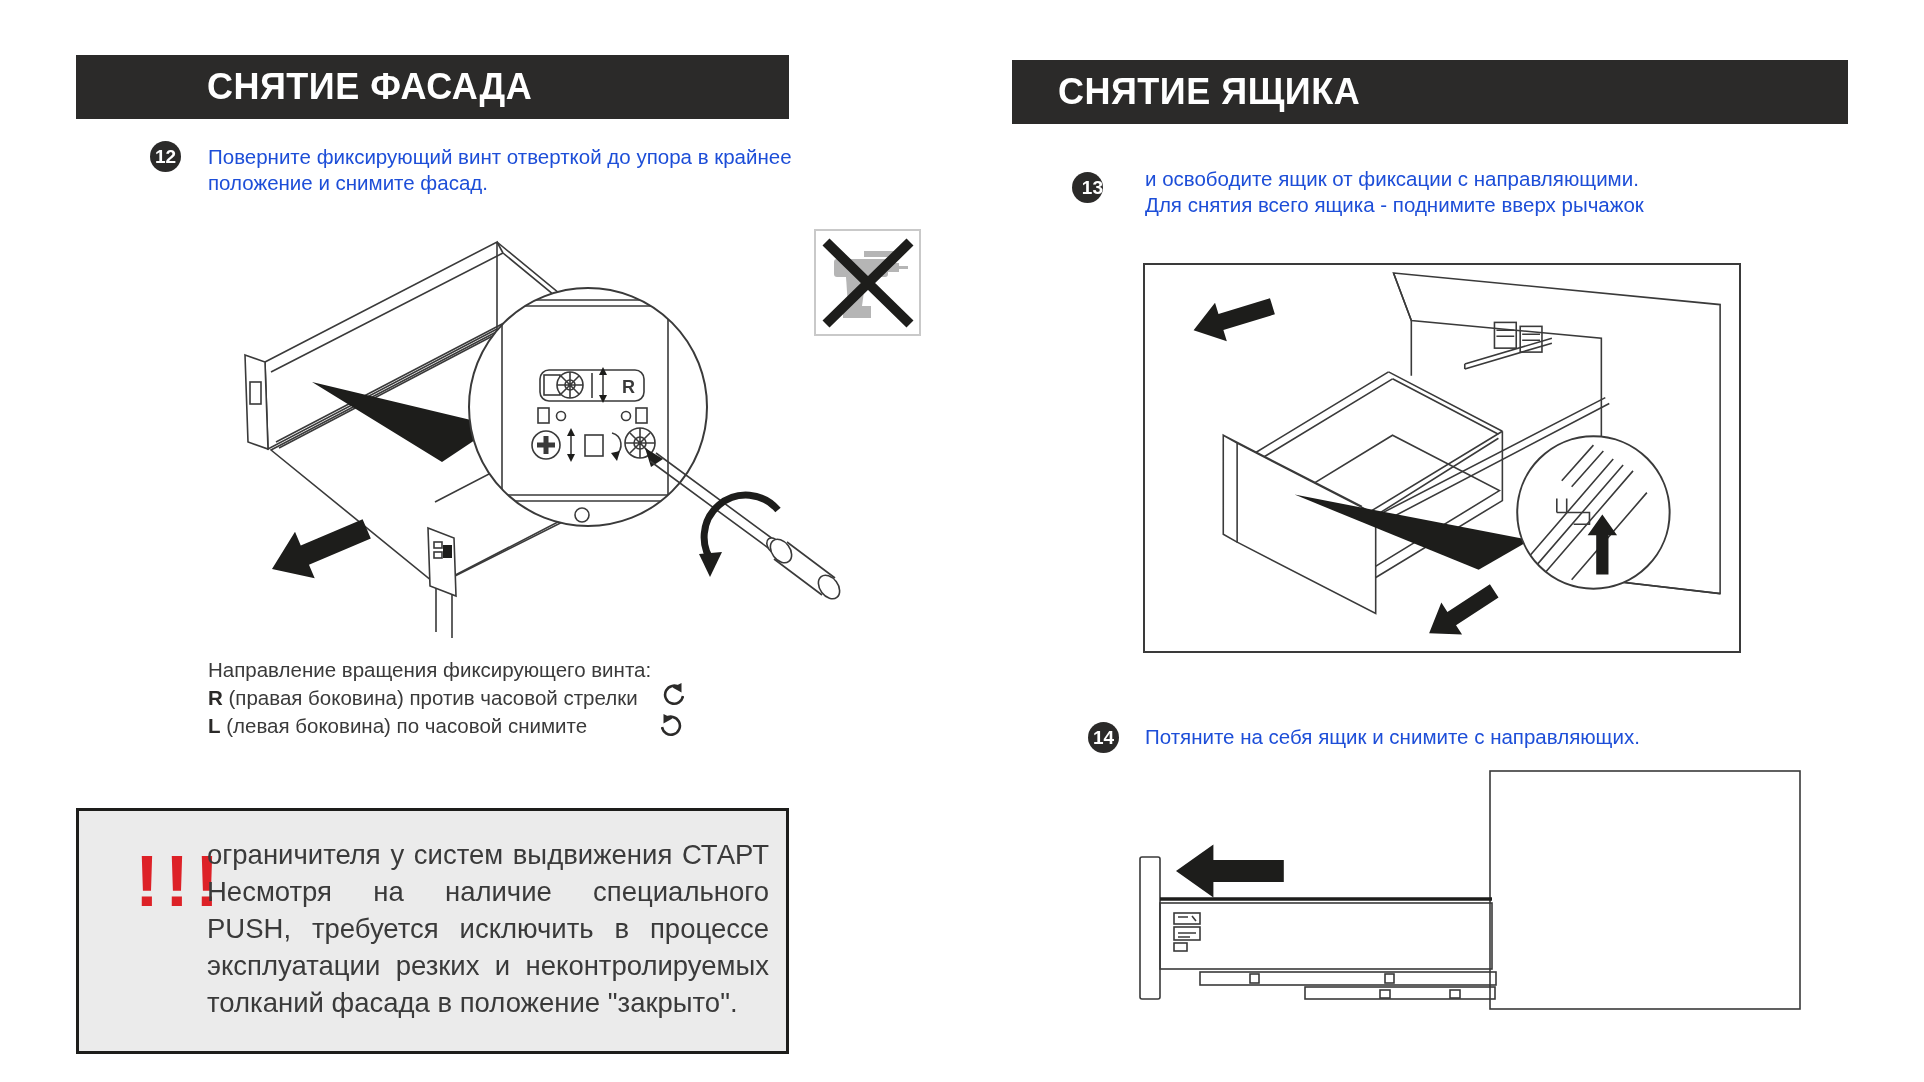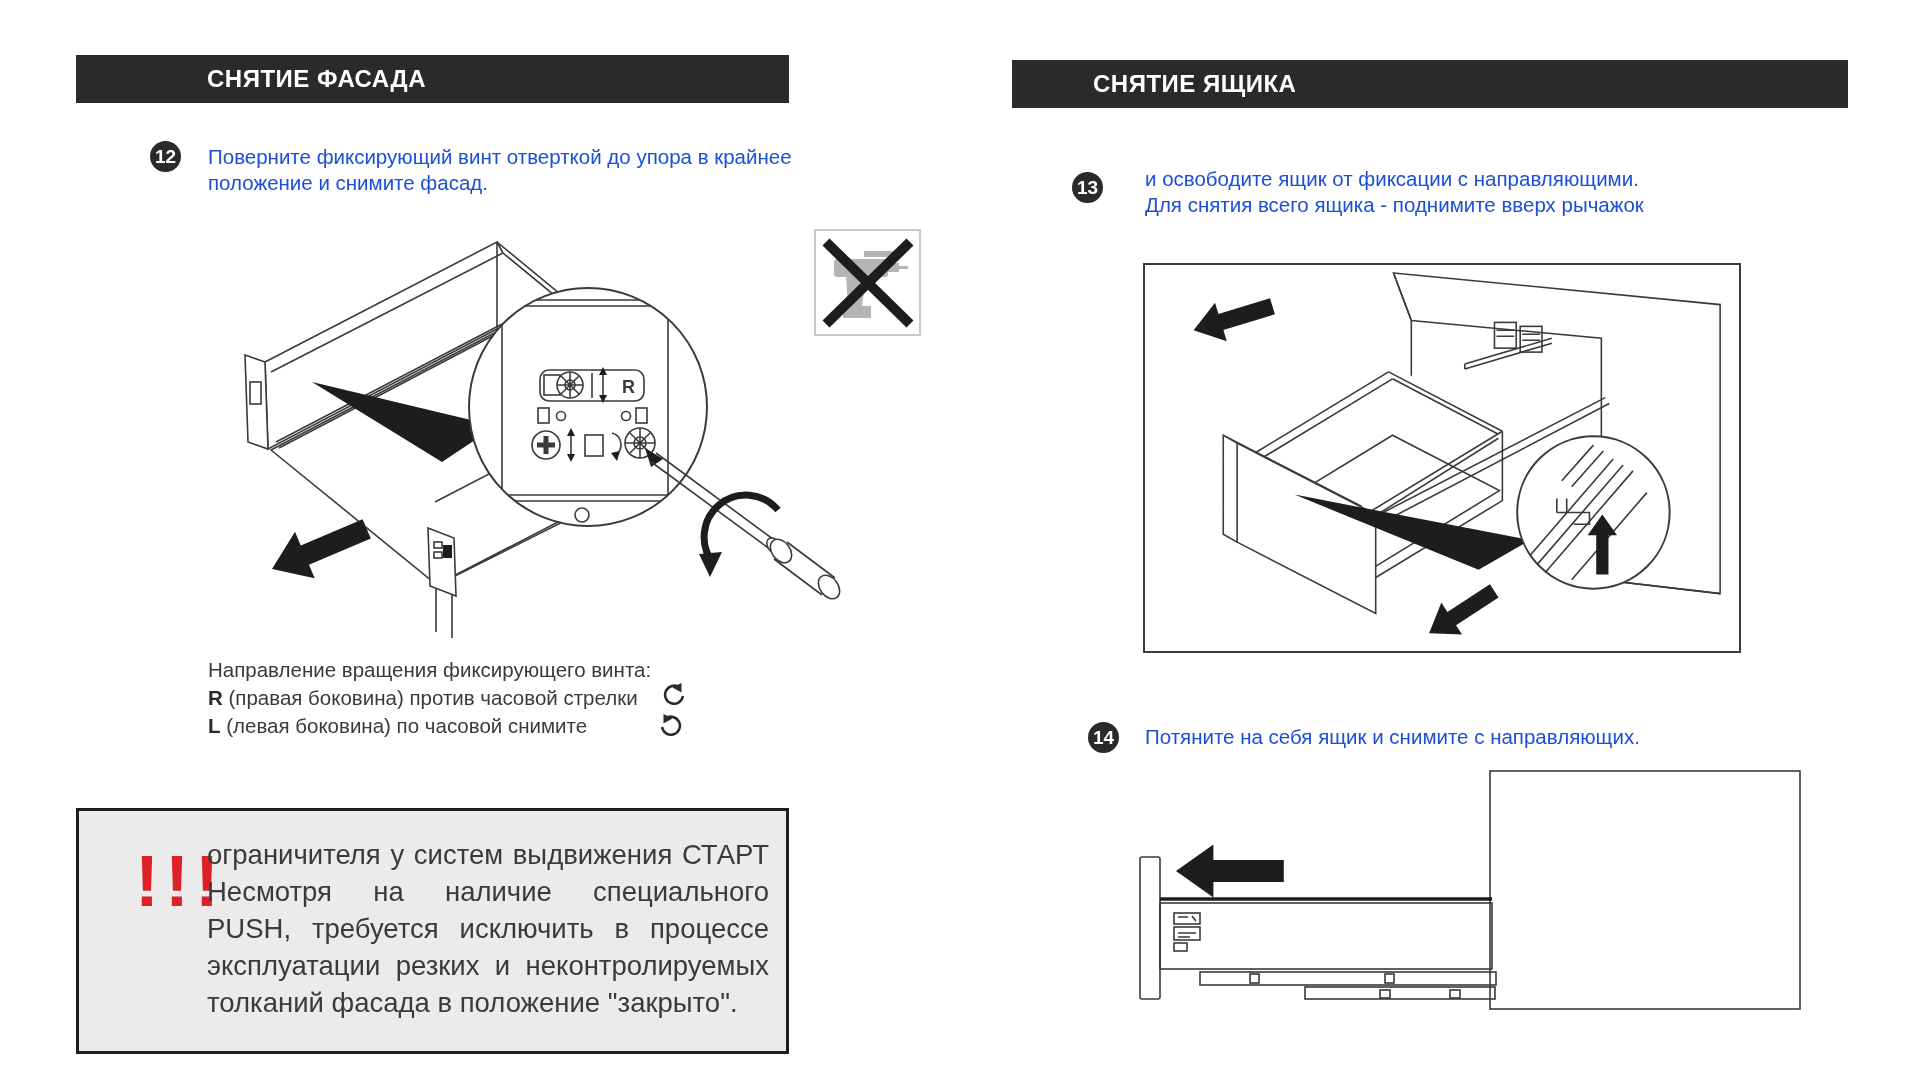--- a/index.html
+++ b/index.html
@@ -3,22 +3,22 @@
 <meta charset="utf-8">
 <style>
   * { margin:0; padding:0; box-sizing:border-box; }
   html,body { background:#ffffff; }
   .page {
     position:relative; width:1924px; height:1082px; background:#ffffff;
     font-family:"Liberation Sans","DejaVu Sans",sans-serif; color:#3a3a3a; overflow:hidden;
   }
   .abs { position:absolute; }
   .hdr {
-    position:absolute; height:48px; background:#2b2a29; color:#ffffff;
-    font-weight:bold; font-size:24px; display:flex; align-items:center; letter-spacing:0.5px;
+    position:absolute; height:64px; background:#2b2a29; color:#ffffff;
+    font-weight:bold; font-size:36px; display:flex; align-items:center; letter-spacing:0.5px;
   }
   .badge {
     position:absolute; width:31px; height:31px; border-radius:50%; background:#2b2a29;
     color:#ffffff; font-weight:bold; font-size:19px; display:flex; align-items:center; justify-content:center;
   }
   .steptext { position:absolute; font-size:20.5px; line-height:26px; color:#1d4ed8; white-space:nowrap; }
   .note { position:absolute; font-size:20.5px; line-height:28px; color:#3a3a3a; white-space:nowrap; }
   .note b { color:#2b2a29; }
   .roticon { position:absolute; width:26px; height:26px; }
   .warnbox {
@@ -171,25 +171,25 @@
     <div class="warnmarks">!!!</div>
     <div class="warntext">
       <div class="wline">ограничителя у систем выдвижения СТАРТ</div>
       <div class="wline">Несмотря на наличие специального</div>
       <div class="wline">PUSH, требуется исключить в процессе</div>
       <div class="wline">эксплуатации резких и неконтролируемых</div>
       <div class="wline-last">толканий фасада в положение "закрыто".</div>
     </div>
   </div>
 
-  <div class="hdr" style="left:1012px; top:60px; width:836px; padding-left:81px;">
+  <div class="hdr" style="left:1012px; top:60px; width:836px; padding-left:46px;">
     <span>СНЯТИЕ ЯЩИКА</span>
   </div>
 
-  <div class="badge" style="left:1072px; top:172px;">
+  <div class="badge" style="left:1072px; top:172px;justify-content:flex-end;">
     <span>13</span>
   </div>
   <div class="steptext" style="left:1145px; top:166px;">
     <div>и освободите ящик от фиксации с направляющими.</div>
     <div>Для снятия всего ящика - поднимите вверх рычажок</div>
   </div>
 
   <svg class="abs figframe" style="left:1143px; top:263px;" width="598" height="390" viewBox="0 0 598 390">
     <defs>
       <clipPath id="mgc13">

